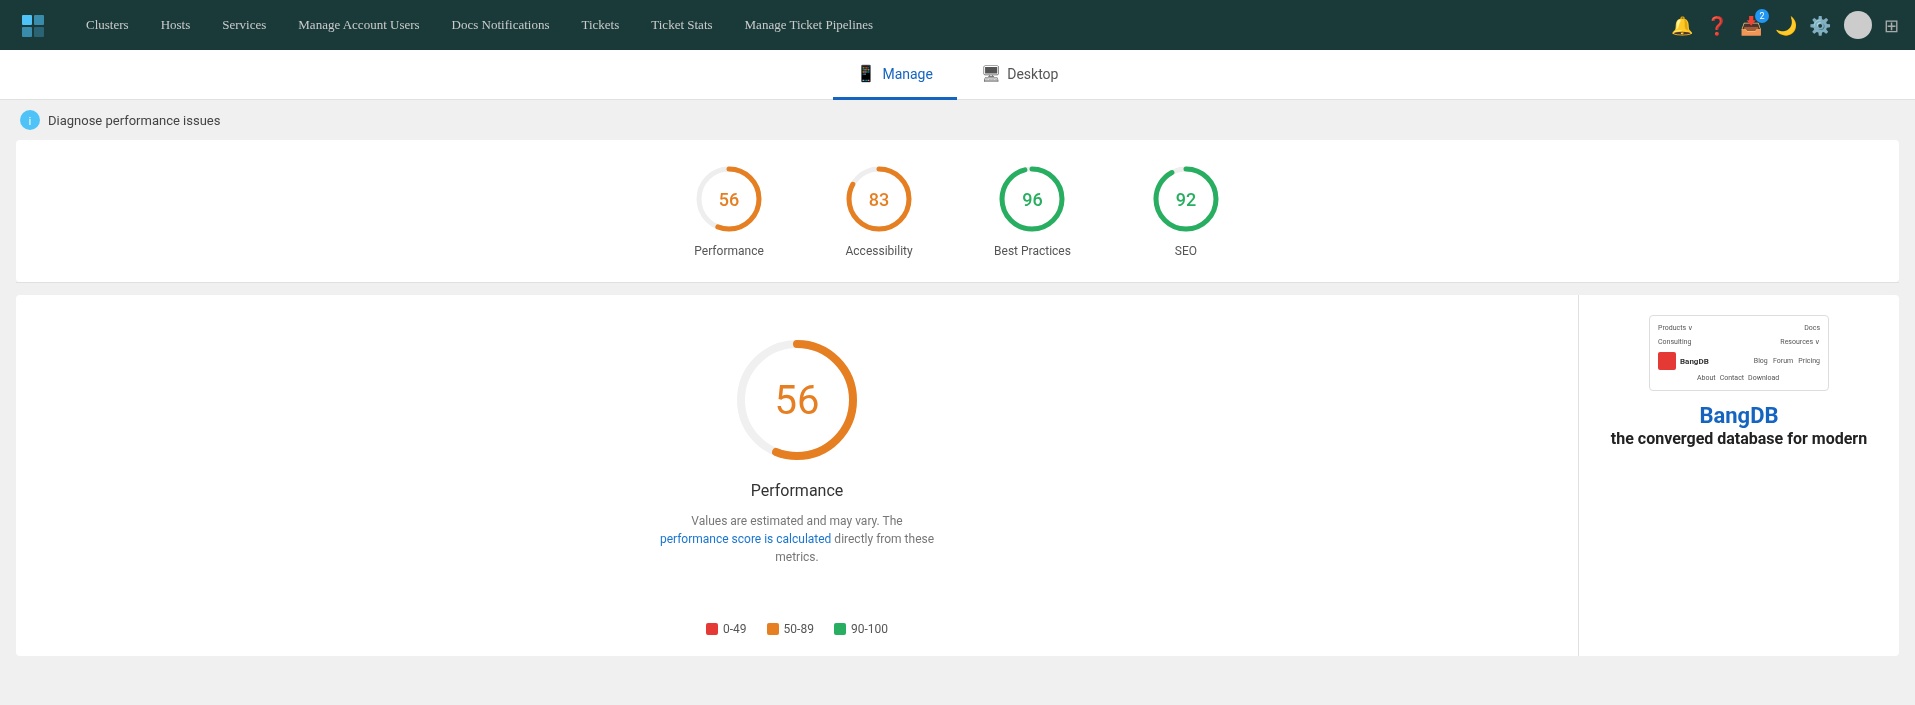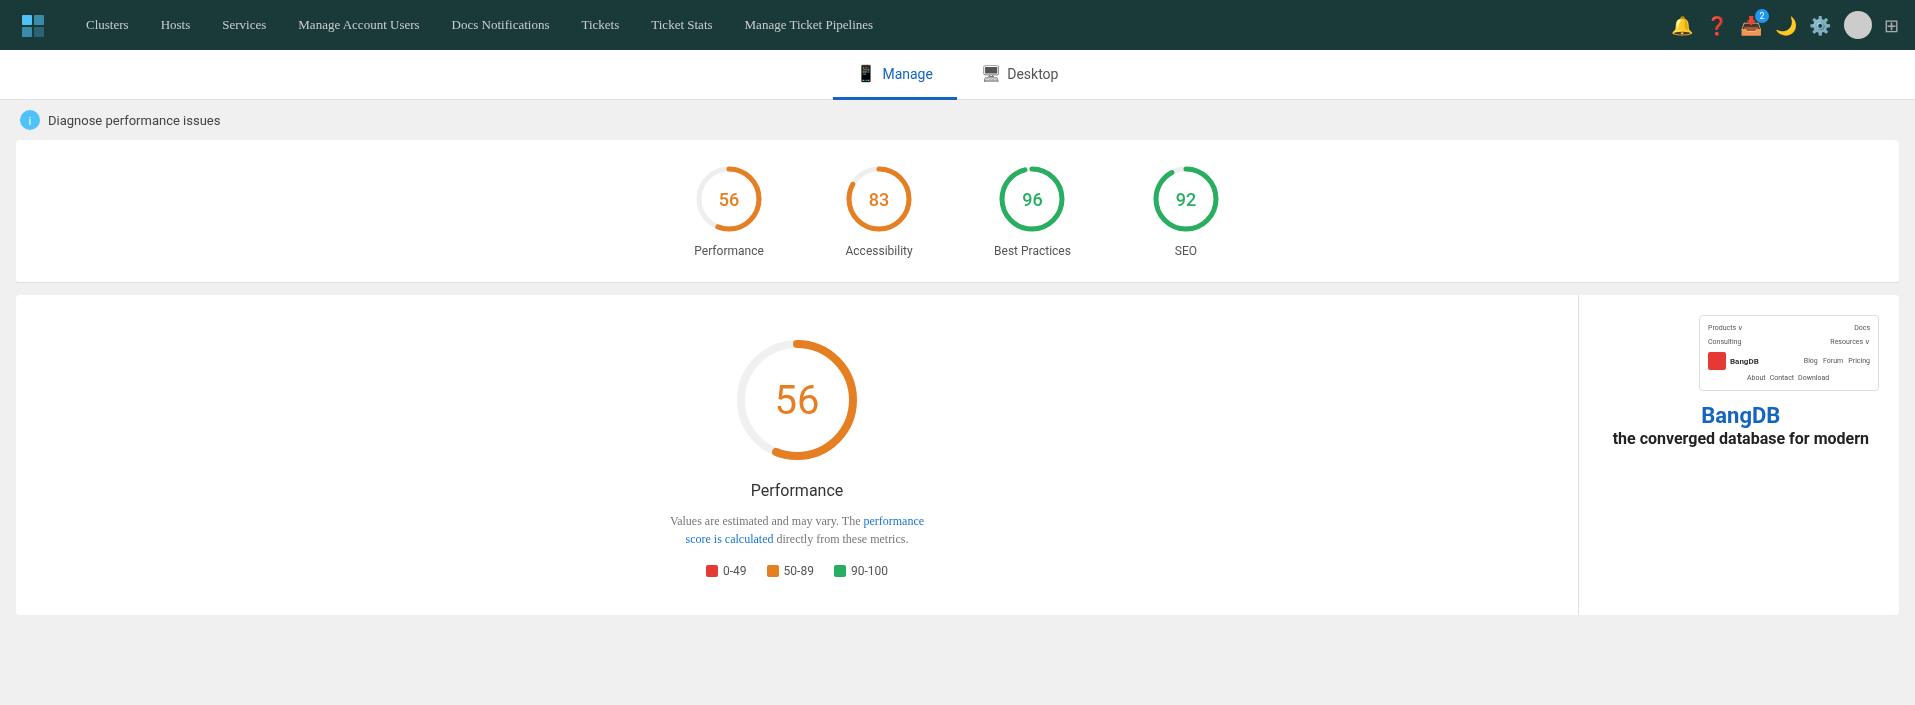--- a/index.html
+++ b/index.html
@@ -191,21 +191,21 @@
       flex-direction: column;
       align-items: center;
       padding: 40px 20px 20px;
       border-right: 1px solid #e0e0e0;
     }
     .big-right {
       width: 320px;
       padding: 20px;
       display: flex;
       flex-direction: column;
-      align-items: flex-end;
+      align-items: center;
     }
 
     
     .big-circle {
       position: relative;
       width: 130px;
       height: 130px;
       margin-bottom: 16px;
     }
     .big-circle svg {
@@ -229,37 +229,37 @@
       color: #333;
       margin-bottom: 12px;
     }
     .big-desc {
       font-size: 12px;
       color: #777;
       text-align: center;
       line-height: 1.5;
       max-width: 280px;
       margin-bottom: 16px;
-      font-family: Liberation Serif, serif;
     }
     .big-desc a {
       color: #1976D2;
       text-decoration: none;
     }
     .legend {
       display: flex;
       gap: 20px;
       align-items: center;
     }
     .legend-item {
       display: flex;
       align-items: center;
       gap: 5px;
       font-size: 12px;
       color: #555;
+      margin-top: 40px;
     }
     .legend-dot {
       width: 12px;
       height: 12px;
       border-radius: 2px;
     }
 
     
     .website-preview {
       background: #fff;

